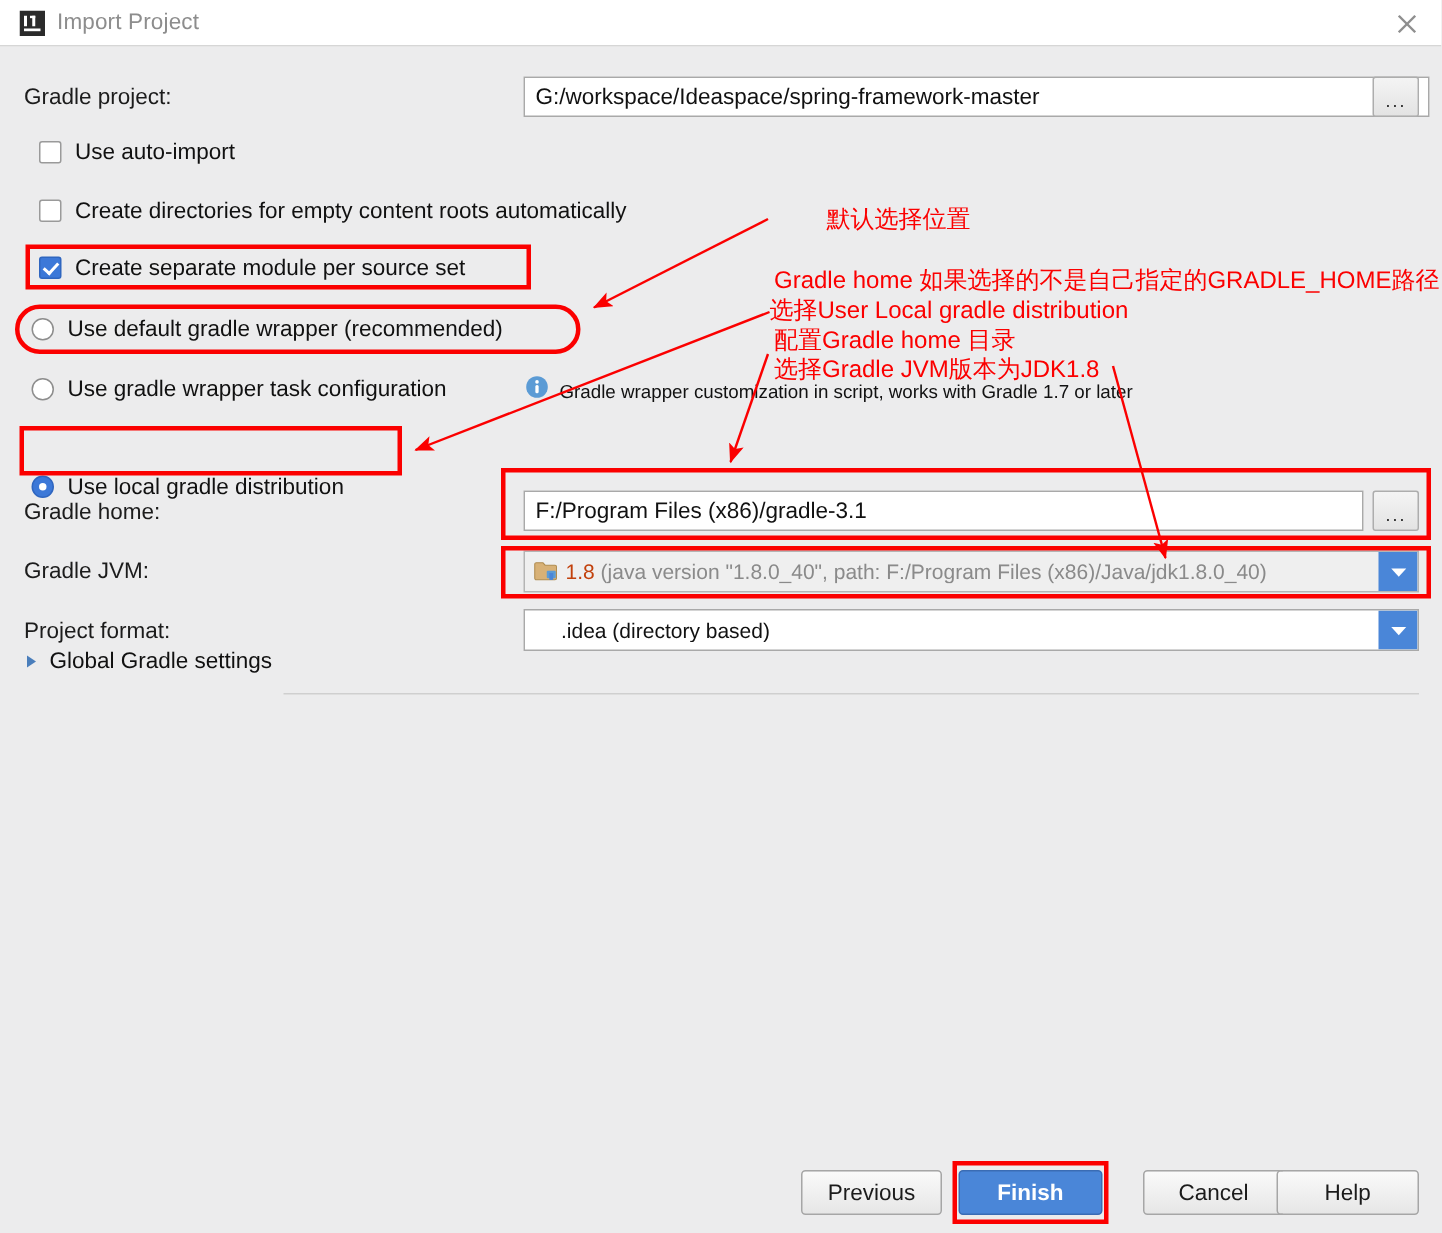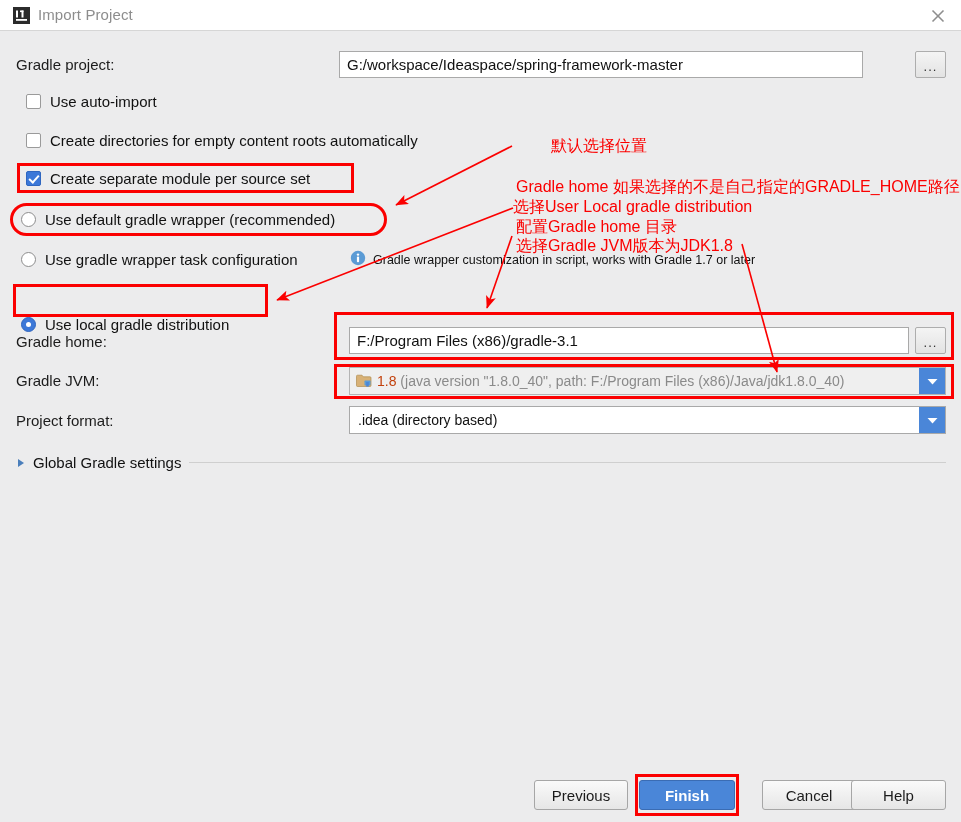--- a/index.html
+++ b/index.html
@@ -73,21 +73,21 @@
     border: 1px solid #a9a9a9;
     background: #ffffff;
     display: flex; align-items: center;
     font-size: 14px; color: #111;
     overflow: hidden;
     white-space: nowrap;
   }
   .combo.disabled { background: #efefef; border-color: #b4b4b4; }
   .combo .combo-text {
     flex: 1 1 auto;
-    padding-left: 8px;
+    padding-left: 24px;
     overflow: hidden;
     white-space: nowrap;
   }
   .combo .arrow-btn {
     flex: 0 0 auto;
     width: 26px; height: 100%;
     background: #4a86d8;
     display: flex; align-items: center; justify-content: center;
   }
   .combo .arrow-btn svg { display: block; }
@@ -198,21 +198,21 @@
     <span class="title-text">Import Project</span>
     <div class="close-btn">
       <svg width="16" height="16" viewBox="0 0 16 16">
         <line x1="2.5" y1="2.5" x2="13.5" y2="13.5" stroke="#8e8e8e" stroke-width="1.6"></line>
         <line x1="13.5" y1="2.5" x2="2.5" y2="13.5" stroke="#8e8e8e" stroke-width="1.6"></line>
       </svg>
     </div>
   </div>
 
   <span class="label" style="left:16px; top:56px;">Gradle project:</span>
-  <div class="textfield" style="left:339px; top:51px; width:524px; height:27px;">G:/workspace/Ideaspace/spring-framework-master</div>
+  <div class="textfield" style="left:349px; top:51px; width:604px; height:27px;">G:/workspace/Ideaspace/spring-framework-master</div>
   <div class="browse-btn" style="left:915px; top:51px; width:31px; height:27px;">...</div>
 
   <div class="cb-row" style="left:26px; top:93px;">
     <span class="checkbox"></span>
     <span class="cb-label">Use auto-import</span>
   </div>
 
   <div class="cb-row" style="left:26px; top:132px;">
     <span class="checkbox"></span>
     <span class="cb-label">Create directories for empty content roots automatically</span>
@@ -276,21 +276,21 @@
   <span class="label" style="left:16px; top:412px;">Project format:</span>
   <div class="combo" style="left:349px; top:406px; width:597px; height:28px;">
     <span class="combo-text">.idea (directory based)</span>
     <span class="arrow-btn">
       <svg width="13" height="9" viewBox="0 0 13 9">
           <path d="M1.5 2 L11.5 2 L6.5 7.5 Z" fill="#ffffff"></path>
         </svg>
     </span>
   </div>
 
-  <div class="collapsible" style="left:18px; top:454px;align-items:center;">
+  <div class="collapsible" style="left:18px; top:432px;align-items:center;">
     <span class="tri"></span>
     <span class="ctext">Global Gradle settings</span>
   </div>
   <div class="sep-line" style="left:189px; top:462px; width:757px;"></div>
 
   <div class="btn" style="left:534px; top:780px; width:94px; height:30px;">Previous</div>
   <div class="btn primary" style="left:639px; top:780px; width:96px; height:30px;">Finish</div>
   <div class="btn" style="left:746px; top:780px; width:94px; height:30px;margin-left:16px;">Cancel</div>
   <div class="btn" style="left:851px; top:780px; width:95px; height:30px;">Help</div>
 

